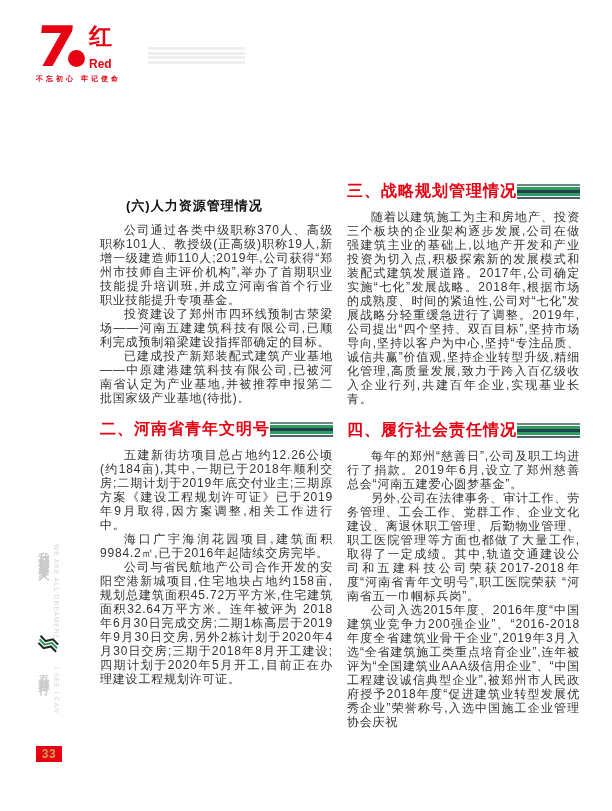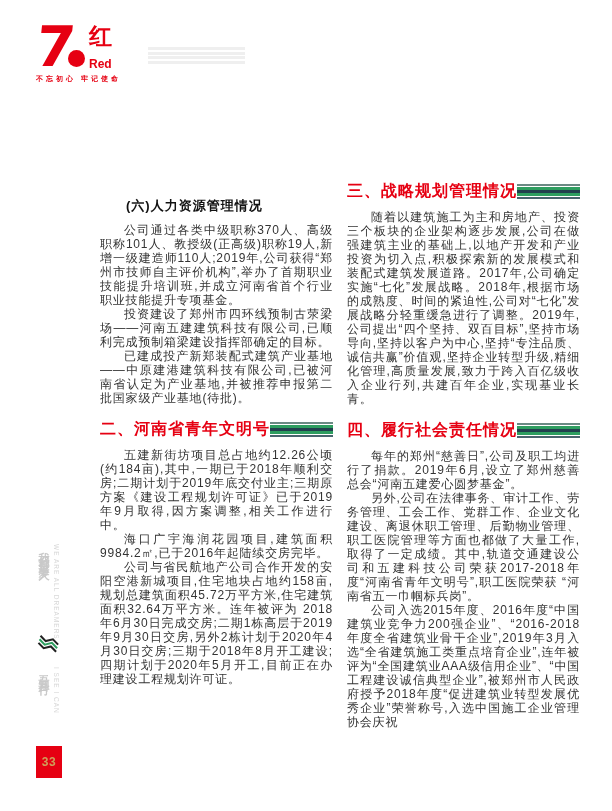--- a/index.html
+++ b/index.html
@@ -61,21 +61,21 @@
   .v-en{
     position:absolute;writing-mode:vertical-rl;color:#d8d8d8;
     font-size:6.5px;letter-spacing:1px;
   }
   .slogan-cn{left:36px;top:543px;}
   .slogan-en{left:53px;top:544px;}
   .motto-cn{left:36px;top:666px;}
   .motto-en{left:53px;top:667px;}
   .spine-logo{position:absolute;left:37px;top:632px;}
   .page-badge{
-    position:absolute;left:36px;top:746px;width:26px;height:32px;
+    position:absolute;left:36px;top:746px;width:26px;height:16px;
     background:var(--accent-red);color:#cfa05a;font-size:12px;font-weight:bold;
     display:flex;align-items:center;justify-content:center;letter-spacing:0.5px;
   }
 </style>
 </head>
 <body>
 
 <div class="page">
 
   <div class="logo">

